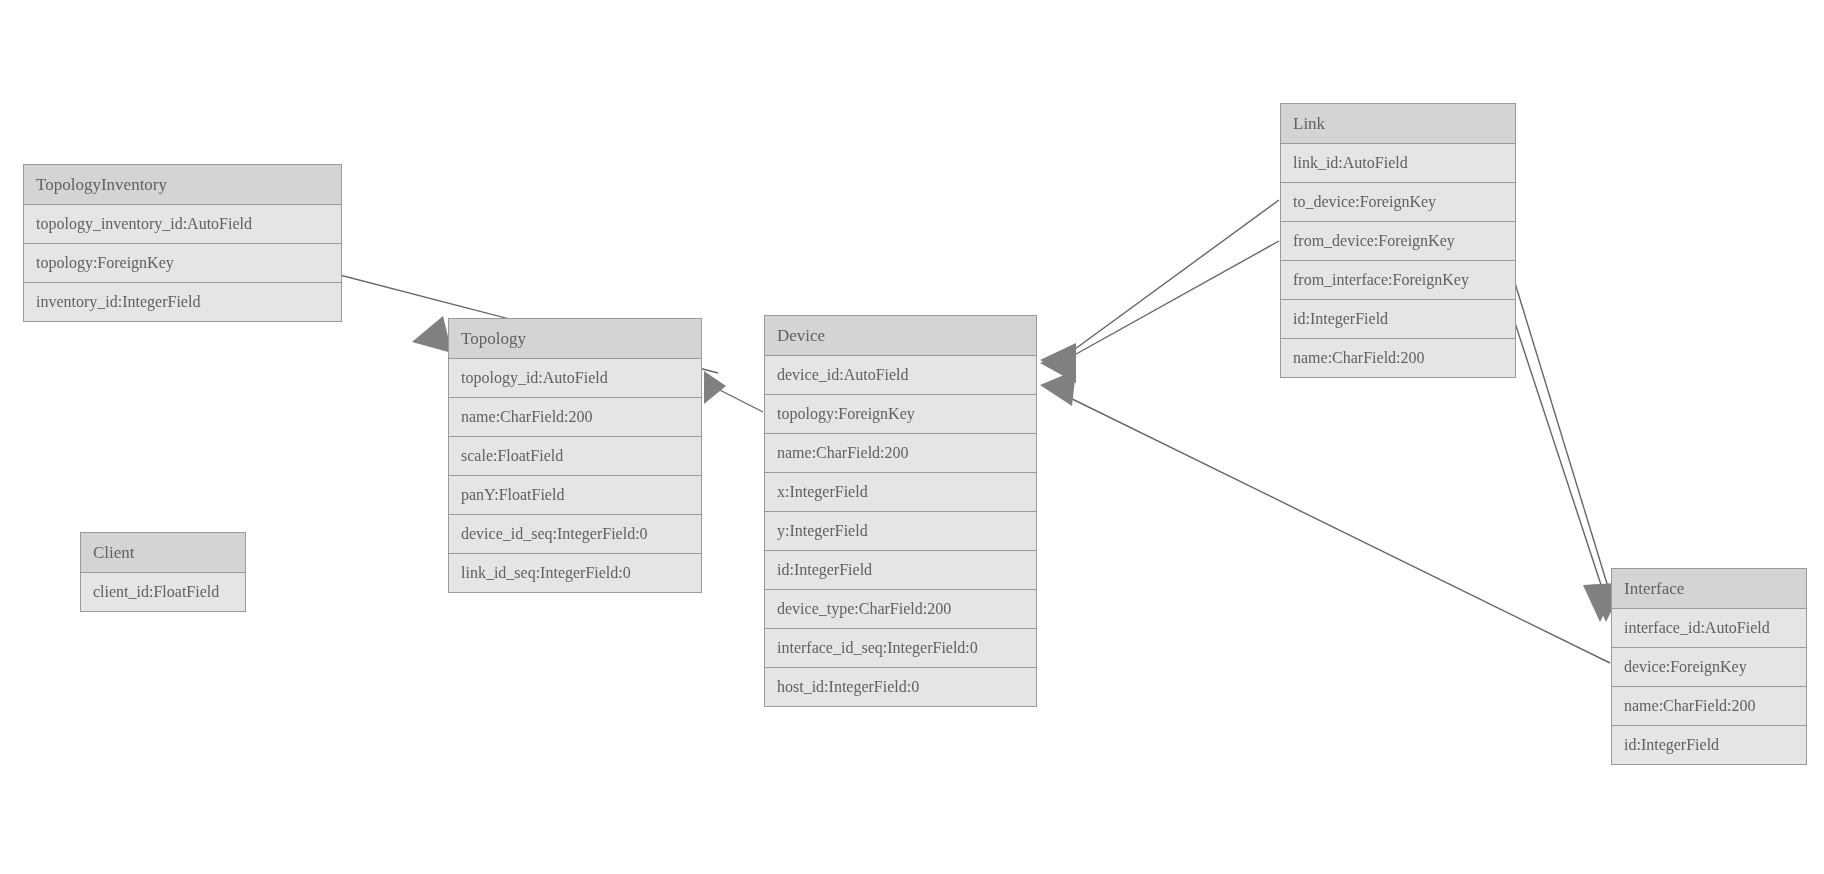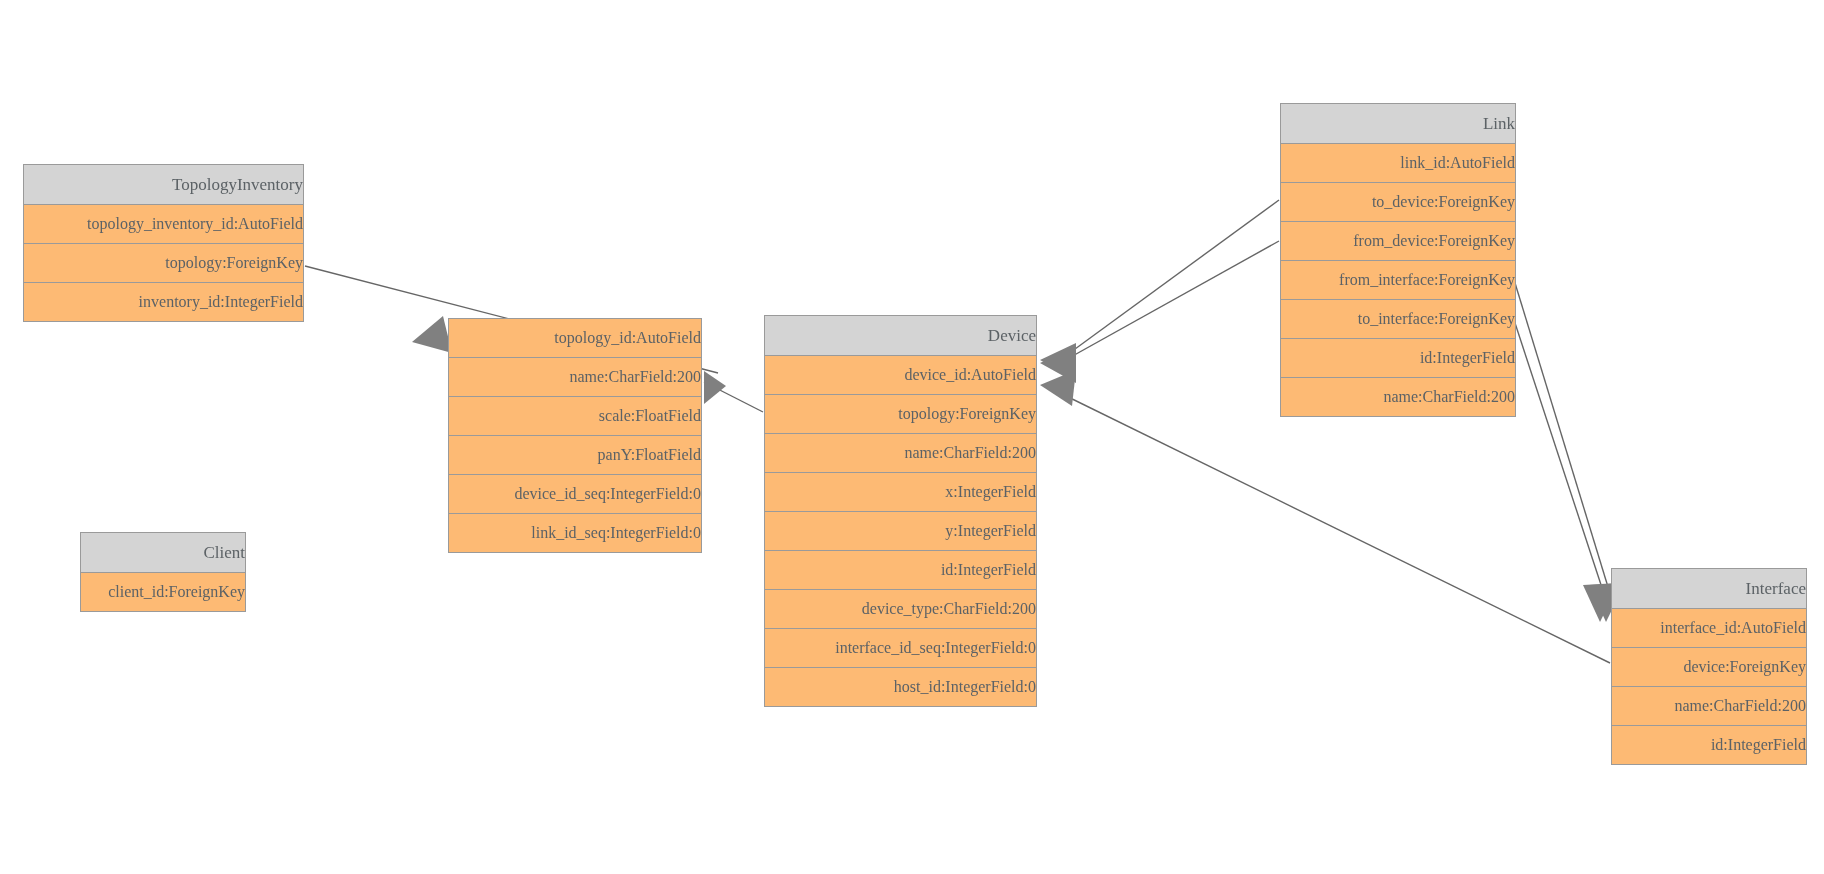--- a/index.html
+++ b/index.html
@@ -19,24 +19,23 @@
     position: absolute;
     left: 0;
     top: 0;
     width: 1824px;
     height: 874px;
     pointer-events: none;
   }
   .entity {
     position: absolute;
     border: 1px solid #9a9a9a;
-    background: #fdba74;
+    background: #e5e5e5;
     box-sizing: border-box;
     z-index: 2;
-    text-align: right;
   }
   .entity-title {
     background: #d4d4d4;
     border-bottom: 1px solid #9a9a9a;
     color: #5c6266;
     font-size: 17px;
     line-height: 1;
     padding: 11px 0 11px 12px;
     box-sizing: border-box;
     white-space: nowrap;
@@ -95,37 +94,38 @@
       <line x1="1515" y1="283" x2="1612" y2="600" stroke="#666666" stroke-width="1.4"></line>
       <polygon points="1606,622 1589,585 1625,583" fill="#808080"></polygon>
     </g>
 
     <g>
       <line x1="1515" y1="323" x2="1606" y2="600" stroke="#666666" stroke-width="1.4"></line>
       <polygon points="1600,622 1583,585 1619,583" fill="#808080"></polygon>
     </g>
   </svg>
 
-  <div class="entity" style="left:23px; top:164px; width:281px;">
+  <div class="entity" style="left:23px; top:164px; width:319px;">
     <div class="entity-title">TopologyInventory</div>
     <div class="entity-fields">
       <div class="field-row">topology_inventory_id:AutoField</div>
       <div class="field-row">topology:ForeignKey</div>
       <div class="field-row">inventory_id:IntegerField</div>
     </div>
   </div>
 
   <div class="entity" style="left:80px; top:532px; width:166px;">
     <div class="entity-title">Client</div>
     <div class="entity-fields">
-      <div class="field-row">client_id:ForeignKey</div>
+      <div class="field-row">client_id:FloatField</div>
     </div>
   </div>
 
   <div class="entity" style="left:448px; top:318px; width:254px;">
+    <div class="entity-title">Topology</div>
     <div class="entity-fields">
       <div class="field-row">topology_id:AutoField</div>
       <div class="field-row">name:CharField:200</div>
       <div class="field-row">scale:FloatField</div>
       <div class="field-row">panY:FloatField</div>
       <div class="field-row">device_id_seq:IntegerField:0</div>
       <div class="field-row">link_id_seq:IntegerField:0</div>
     </div>
   </div>
 
@@ -144,21 +144,20 @@
     </div>
   </div>
 
   <div class="entity" style="left:1280px; top:103px; width:236px;">
     <div class="entity-title">Link</div>
     <div class="entity-fields">
       <div class="field-row">link_id:AutoField</div>
       <div class="field-row">to_device:ForeignKey</div>
       <div class="field-row">from_device:ForeignKey</div>
       <div class="field-row">from_interface:ForeignKey</div>
-      <div class="field-row">to_interface:ForeignKey</div>
       <div class="field-row">id:IntegerField</div>
       <div class="field-row">name:CharField:200</div>
     </div>
   </div>
 
   <div class="entity" style="left:1611px; top:568px; width:196px;">
     <div class="entity-title">Interface</div>
     <div class="entity-fields">
       <div class="field-row">interface_id:AutoField</div>
       <div class="field-row">device:ForeignKey</div>

